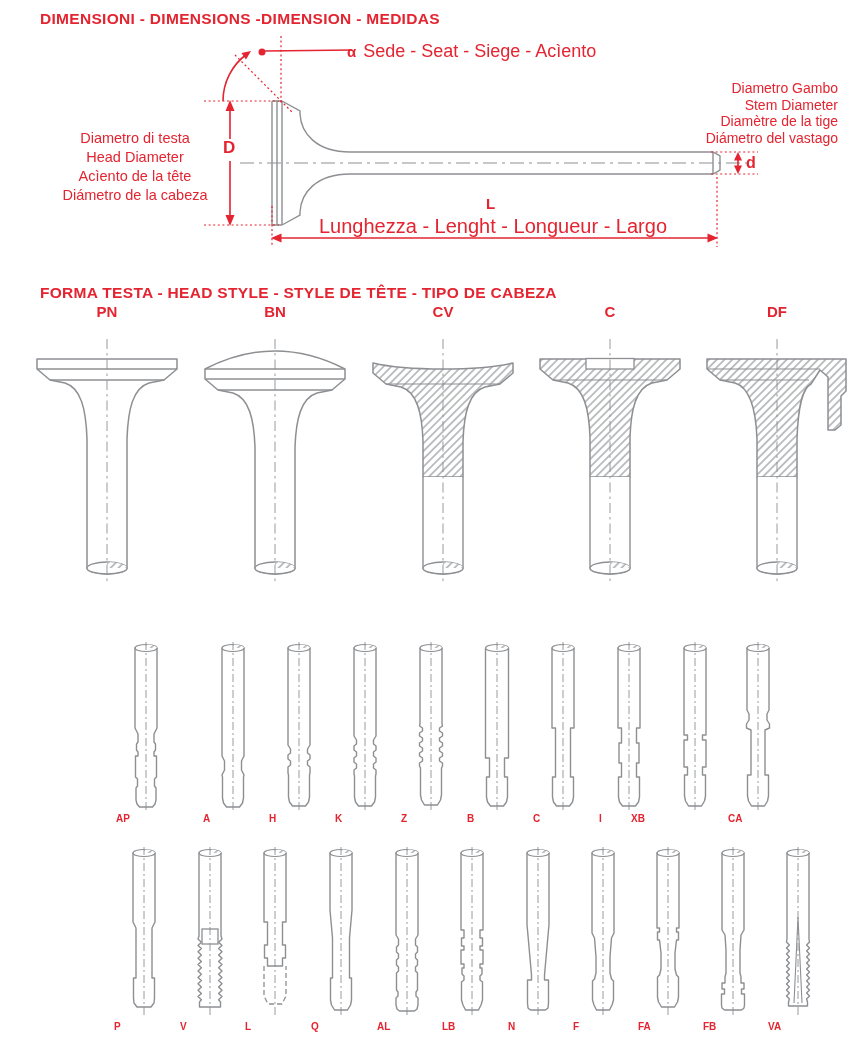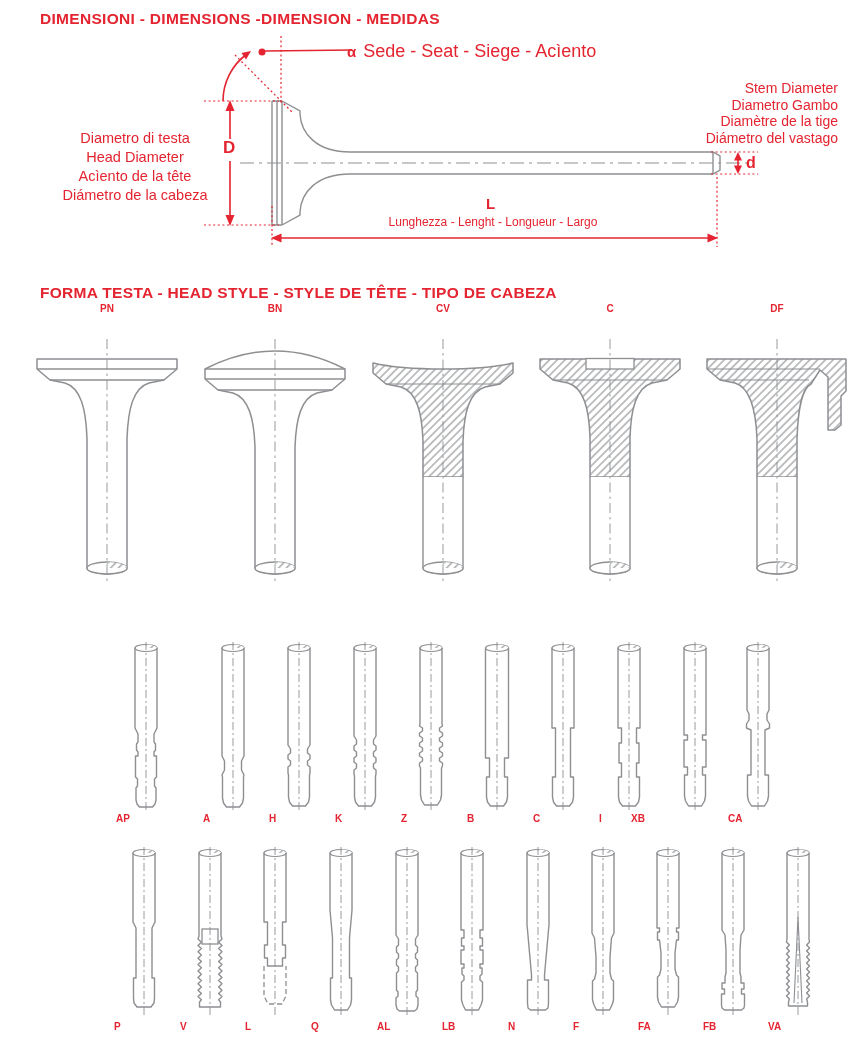--- a/index.html
+++ b/index.html
@@ -9,21 +9,21 @@
   .sec-title{position:absolute;color:var(--red);font-weight:700;
              font-size:15.5px;letter-spacing:.3px;white-space:nowrap;}
   .dim-block{position:absolute;color:var(--red);}
   .dim-letter{position:absolute;color:var(--red);font-weight:700;}
   .alpha-row{position:absolute;display:flex;align-items:center;gap:7px;color:var(--red);}
   .alpha-row .sym{font-weight:700;font-size:15px;}
   .alpha-row .txt{font-size:18px;}
   .code-label{position:absolute;width:60px;text-align:left;color:var(--red);
               font-weight:700;font-size:10px;}
   .head-code{position:absolute;width:80px;text-align:center;color:var(--red);
-             font-weight:700;font-size:10px;}
+             font-weight:700;font-size:15px;}
   .drawing{position:absolute;}
   svg{display:block;}
 </style>
 </head>
 <body>
 
 <svg width="0" height="0" style="position:absolute">
   <defs>
     <pattern id="hatch" width="5.5" height="5.5" patternUnits="userSpaceOnUse" patternTransform="rotate(-45)">
       <rect width="5.5" height="5.5" fill="#ffffff"></rect>
@@ -78,29 +78,29 @@
 
   <div class="dim-block" style="left:48px;top:129px;width:174px;text-align:center;line-height:19px;font-size:14.5px">
     <div>Diametro di testa</div>
     <div>Head Diameter</div>
     <div>Acìento de la tête</div>
     <div>Diámetro de la cabeza</div>
   </div>
   <div class="dim-letter" style="left:223px;top:138px;font-size:17px">D</div>
 
   <div class="dim-block" style="left:598px;top:80px;width:240px;text-align:right;line-height:16.5px;font-size:14px">
+    <div>Diametro Gambo</div>
     <div>Stem Diameter</div>
-    <div>Diametro Gambo</div>
     <div>Diamètre de la tige</div>
     <div>Diámetro del vastago</div>
   </div>
   <div class="dim-letter" style="left:746px;top:154px;font-size:16px">d</div>
 
   <div class="dim-letter" style="left:486px;top:195px;font-size:15px">L</div>
-  <div class="dim-block" style="left:293px;top:215px;width:400px;text-align:center;font-size:12px">Lunghezza - Lenght - Longueur - Largo</div>
+  <div class="dim-block" style="left:293px;top:215px;width:400px;text-align:center;font-size:20px">Lunghezza - Lenght - Longueur - Largo</div>
 
   <div class="sec-title" style="left:40px;top:284px">FORMA TESTA - HEAD STYLE - STYLE DE TÊTE - TIPO DE CABEZA</div>
   <div id="headRow">
       <div class="head-code" style="left:67px;top:303px">PN</div>
       <div class="drawing" style="left:21px;top:327px">
         <svg width="172" height="265" viewBox="0 0 172 265">
           <path d="M16,32 H156 V42 L143,53 L128,56 C112,61 107,82 106,112 L106,241 A20,6 0 0 1 66,241 L66,112 C65,82 60,61 44,56 L29,53 L16,42 Z" fill="#fff" stroke="#8d8f92" stroke-width="1.5" stroke-linejoin="round"></path>
    <line x1="16" y1="42" x2="156" y2="42" stroke="#8d8f92" stroke-width="1.3"></line>
    <line x1="29" y1="53" x2="143" y2="53" stroke="#8d8f92" stroke-width="1.3"></line>
    <ellipse cx="86" cy="241" rx="20" ry="6" fill="#fff" stroke="#8d8f92" stroke-width="1.3"></ellipse>

